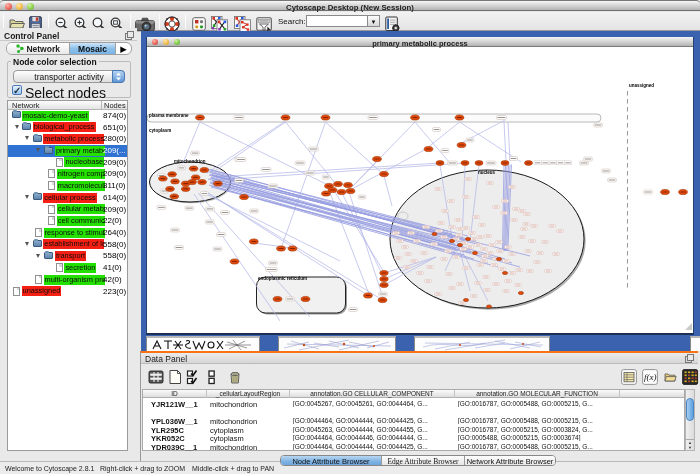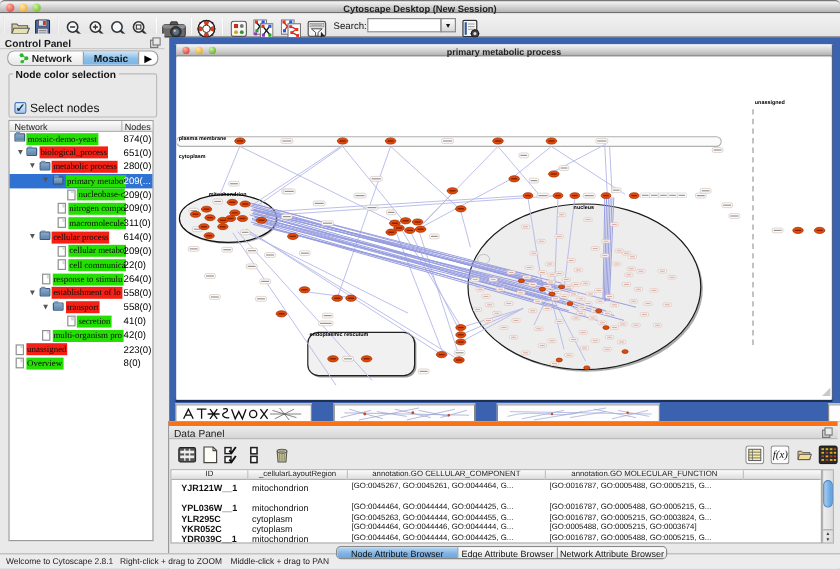--- a/index.html
+++ b/index.html
@@ -27,28 +27,28 @@
 #cphead span { position:absolute; left:4px; top:1px; font-size:8.5px; font-weight:bold; color:#1a1a1a; }
 #cptabs { left:6px; top:14px; width:126px; height:13px; background:#fff; border:1px solid #9f9f9f; border-radius:6px; overflow:hidden; display:flex; }
 #tabnet { width:62px; height:100%; background:linear-gradient(#ffffff,#e8e8e8); font-size:8.5px; font-weight:bold; color:#222; text-align:center; line-height:13px; }
 #tabmosaic { width:47px; height:100%; background:linear-gradient(#cfe5f8,#8cc0ea 50%,#7ab4e6); border-left:1px solid #9f9f9f; border-right:1px solid #9f9f9f; font-size:8.5px; font-weight:bold; color:#111; text-align:center; line-height:13px; }
 #tabarr { flex:1; text-align:center; font-size:8.5px; line-height:13px; color:#000; }
 #ncsbox { left:7px; top:33px; width:124px; height:37px; border:1px solid #bbb; border-radius:2px; }
 #ncsbox legend { position:absolute; left:3px; top:-5px; background:#e9e9e9; padding:0 2px; font-size:8.5px; font-weight:bold; color:#111; }
 #combo { left:5px; top:8px; width:112px; height:13px; background:linear-gradient(#ffffff,#dedede); border:1px solid #999; border-radius:4px; font-size:8.5px; color:#111; text-align:center; line-height:12px; }
 #combostep { right:-1px; top:-1px; width:13px; height:13px; border-radius:0 4px 4px 0; background:linear-gradient(#b5d2f0,#5f97d8); border:1px solid #4a7ab5; }
 #selchk { left:12px; top:57px; width:9.5px; height:9.5px; background:linear-gradient(#e8f2fc,#9cc6ee); border:1px solid #4a7ab8; border-radius:2px; color:#1a3048; font-size:10px; line-height:9px; text-align:center; font-weight:bold; overflow:visible; }
-#sellbl { left:25px; top:57px; font-size:10px; color:#111; }
+#sellbl { left:25px; top:57px; font-size:14px; color:#111; }
 #tree { left:7px; top:72px; width:121px; height:351px; background:#fff; border:1px solid #9b9b9b; font-size:7.4px; }
 #treehead { left:0; top:0; width:119px; height:9px; background:linear-gradient(#fdfdfd,#e3e3e3); border-bottom:1px solid #b5b5b5; color:#222; }
 #treehead .c1 { position:absolute; left:4px; top:0px; font-size:7.5px; }
 #treehead .c2 { position:absolute; left:96px; top:0px; font-size:7.5px; }
 #treehead .cd { position:absolute; left:93px; top:0; width:1px; height:9px; background:#b5b5b5; }
 .trow { position:absolute; left:0; width:119px; height:11.7px; }
-.trow .lab { position:absolute; top:0.8px; height:10px; line-height:10px; padding:0 1px; color:#0d0d0d; white-space:nowrap; overflow:hidden;font-family:Liberation Serif, serif; }
+.trow .lab { position:absolute; top:0.8px; height:10px; line-height:10px; padding:0 1px; color:#0d0d0d; white-space:nowrap; overflow:hidden; }
 .trow .cnt { position:absolute; left:95px; top:1px; color:#000; font-size:8px; }
 .green { background:#24e000; }
 .red { background:#f52013; }
 .arr { position:absolute; top:3.2px; width:0; height:0; border-left:2.9px solid transparent; border-right:2.9px solid transparent; border-top:4.2px solid #555; }
 .fold { position:absolute; top:1.5px; width:9px; height:7px; background:linear-gradient(#89aac9,#5e85ad); border:0.5px solid #3a5a7d; border-radius:1px; }
 .fold:before { content:""; position:absolute; left:0; top:-2px; width:4px; height:2px; background:#6f93b5; border-radius:1px 1px 0 0; }
 .file { position:absolute; top:1px; width:7px; height:9px; background:#fff; border:0.6px solid #909090; }
 .file:before { content:""; position:absolute; right:0; top:0; width:2.5px; height:2.5px; background:#d8d8d8; }
 
 
@@ -58,36 +58,36 @@
 #iwtext { position:absolute; left:0; width:546px; text-align:center; top:1.5px; font-size:7.5px; font-weight:bold; color:#222; }
 .tl2 { position:absolute; width:6px; height:6px; border-radius:50%; top:2px; }
 #canvas { position:absolute; left:0; top:11px; width:546px; height:285px; background:#fff; overflow:hidden; }
 .clab { position:absolute; font-size:9px; font-weight:bold; color:#000; white-space:nowrap; transform:scale(0.5); transform-origin:0 0; }
 #grip { position:absolute; right:1px; bottom:3px; width:0; height:0; border-left:7px solid transparent; border-bottom:7px solid #c9c9c9; }
 
 
 .frag { position:absolute; top:305px; height:16px; background:#fdfdfd; border:1px solid #888; border-top:2px solid #b8b8b8; overflow:hidden; }
 
 
-#datapanel { left:140px; top:351px; width:558px; height:124px; background:#e9e9e9; border-left:1px solid #999; border-top:4px solid #f97316; }
+#datapanel { left:140px; top:351px; width:558px; height:124px; background:#e9e9e9; border-left:1px solid #999; border-top:2px solid #f97316; }
 #dphead { position:absolute; left:0; top:0; width:557px; height:11px; background:linear-gradient(#ececec,#d6d6d6); border-bottom:1px solid #bbb; }
 #dphead span { position:absolute; left:4px; top:1px; font-size:8.5px; color:#1a1a1a; }
 #dptable { position:absolute; left:1px; top:36px; width:543px; height:62px; background:#fff; border:1px solid #aaa; }
 #dpthead { position:absolute; left:0; top:0; width:100%; height:8px; background:linear-gradient(#fbfbfb,#dedede); border-bottom:1px solid #b0b0b0; }
 .th { position:absolute; top:0px; font-size:6.5px; line-height:7px; color:#222; text-align:center; border-right:1px solid #c2c2c2; height:8px; overflow:hidden; }
 .dprow { position:absolute; left:0; width:100%; height:8.7px; font-size:7.5px; color:#111; white-space:nowrap; }
 .dc { position:absolute; top:1px; overflow:hidden; }
 #dpscroll { position:absolute; right:3px; top:36px; width:10px; height:62px; background:linear-gradient(90deg,#efefef,#dcdcdc); border:1px solid #b5b5b5; }
 #dpthumb { position:absolute; left:0px; top:8px; width:8px; height:23px; background:linear-gradient(90deg,#a8cdf0,#5b9fe0); border:1px solid #4a85c4; border-radius:4px; }
 
 
 #btabs { z-index:9; left:280px; top:454.5px; width:276px; height:11.5px; display:flex; border:1px solid #888; border-radius:4px; overflow:hidden; background:#fff; }
 .btab { height:100%; font-size:7.5px; text-align:center; line-height:11px; color:#111; background:linear-gradient(#fdfdfd,#e6e6e6); }
 #btab1 { width:100px; background:linear-gradient(#b8d7f2,#7fb2e2 60%,#6ea7dc); }
-#btab2 { width:84px; border-left:1px solid #999; border-right:1px solid #999; }
+#btab2 { width:84px; border-left:1px solid #999; border-right:1px solid #999;font-family:Liberation Serif, serif; }
 #btab3 { flex:1; }
 
 
 #statusbar { z-index:2; left:0; top:461px; width:700px; height:13px; background:#ececec; border-top:1px solid #b9b9b9; font-size:7px; color:#222; }
 #statusbar span { position:absolute; top:3px; }
 </style>
 </head>
 <body>
 <div class="abs" id="titlebar">
   <div class="abs tl" style="left:5px; background:radial-gradient(circle at 35% 30%, #ffb3ab, #ee6a5f 55%, #c33b30);"></div>
@@ -241,20 +241,26 @@
           <circle cx="6" cy="4.5" r="1.7" fill="#2db52d"></circle>
           <circle cx="2.5" cy="7.5" r="1.5" fill="#2db52d"></circle>
           <line x1="2" y1="2" x2="6" y2="4.5" stroke="#2db52d" stroke-width="0.8"></line>
           <line x1="6" y1="4.5" x2="2.5" y2="7.5" stroke="#2db52d" stroke-width="0.8"></line>
         </svg> Network</div>
     <div id="tabmosaic">Mosaic</div>
     <div id="tabarr">▶</div>
   </div>
   <div class="abs" id="ncsbox">
     <legend>Node color selection</legend>
+    <div class="abs" id="combo">transporter activity
+      <div class="abs" id="combostep"><svg width="11" height="11">
+            <path d="M5.5 1.5 L8 4.5 L3 4.5 Z" fill="#fff"></path>
+            <path d="M5.5 9.5 L8 6.5 L3 6.5 Z" fill="#fff"></path>
+          </svg></div>
+    </div>
   </div>
   <div class="abs" id="selchk">✓</div>
   <span class="abs" id="sellbl">Select nodes</span>
   <div class="abs" id="tree">
     <div class="abs" id="treehead">
         <span class="c1">Network</span>
         <span class="c2">Nodes</span>
         <span class="cd"></span>
       </div>
     <div class="trow" style="top:8.8px;">
@@ -335,25 +341,20 @@
       </div>
 <div class="trow" style="top:172.9px;">
         <span class="file" style="left:27.0px"></span>
         <span class="lab green" style="left:35.5px;max-width:61px">multi-organism pro</span>
         <span class="cnt" style="">42(0)</span>
       </div>
 <div class="trow" style="top:184.6px;">
         <span class="file" style="left:5.1px"></span>
         <span class="lab red" style="left:13.6px;max-width:83px">unassigned</span>
         <span class="cnt" style="">223(0)</span>
-      </div>
-<div class="trow" style="top:196.3px;">
-        <span class="file" style="left:5.1px"></span>
-        <span class="lab green" style="left:13.6px;max-width:83px">Overview</span>
-        <span class="cnt" style="">8(0)</span>
       </div>
   </div>
 </div>
 
 <div class="abs" id="desktop">
   <div class="frag" style="left:5px;width:114px"><svg width="112" height="15">
         <g stroke="#111" stroke-width="1.1" fill="none">
           <path d="M6 11 L10 3 L14 11 M8 8 L12 8"></path>
           <path d="M17 3 L25 3 M21 3 L21 11"></path>
           <path d="M28 3 L34 11 M34 3 L28 11 M26 7 L36 7"></path>

